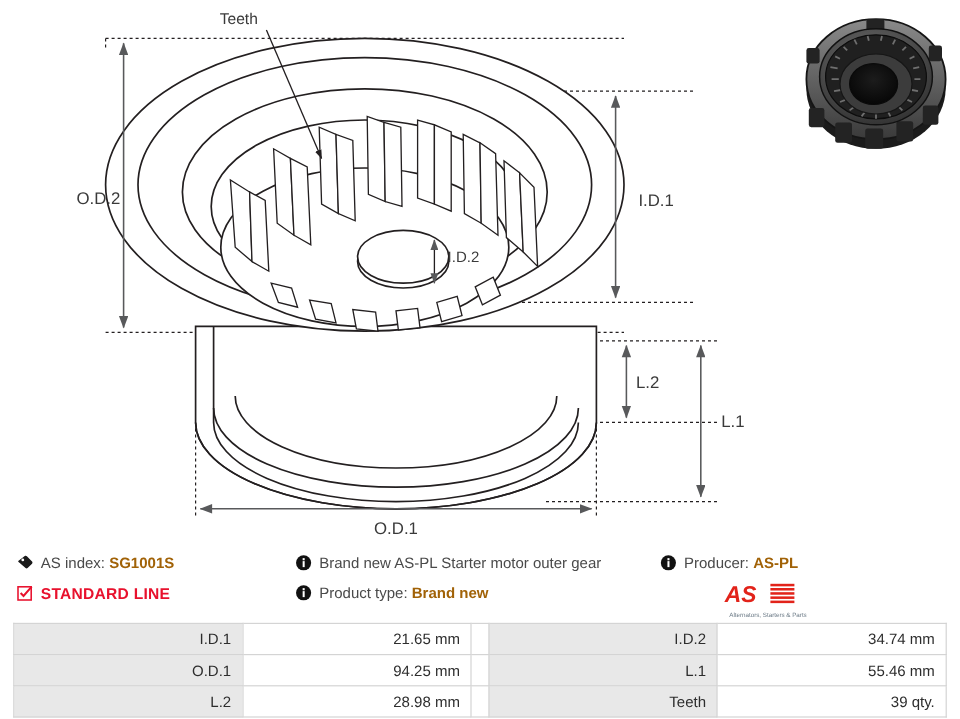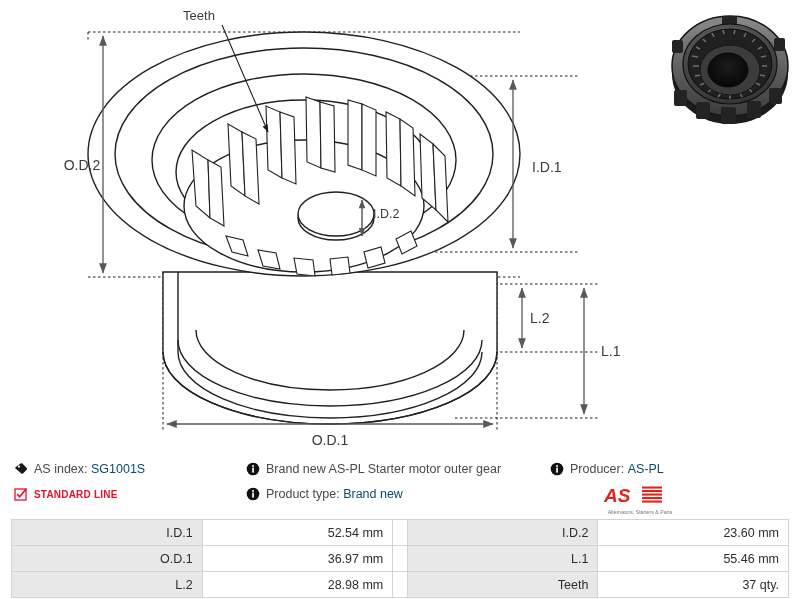--- a/index.html
+++ b/index.html
@@ -45,25 +45,25 @@
   .info-line {
     display: flex;
     align-items: flex-start;
     font-size: 12.5px;
     line-height: 15px;
     color: #3b3b3b;
     margin-bottom: 10px;
     white-space: nowrap;
   }
   .info-line .label { color: #4a4a4a; }
-  .info-line .value { font-weight: normal; color: #0c4a6e; }
+  .info-line .value { font-weight: bold; color: #a16207; }
   .info-line.standard-line {
     color: #e8112d;
     font-weight: bold;
-    font-size: 10px;
+    font-size: 13px;
     letter-spacing: 0.2px;
   }
 
   .ico {
     flex: 0 0 auto;
     width: 14px; height: 14px;
     margin-right: 6px;
     position: relative;
     top: 0px;
   }
@@ -392,34 +392,34 @@
     <colgroup>
       <col style="width:185px">
         <col style="width:185px">
       <col style="width:14px">
       <col style="width:185px">
         <col style="width:185px">
     </colgroup>
     <tbody>
       <tr>
         <td class="cell-label">I.D.1</td>
-        <td class="cell-value">52.54 mm</td>
+        <td class="cell-value">21.65 mm</td>
         <td class="gap"></td>
         <td class="cell-label">I.D.2</td>
-        <td class="cell-value">23.60 mm</td>
+        <td class="cell-value">34.74 mm</td>
       </tr>
       <tr>
         <td class="cell-label">O.D.1</td>
-        <td class="cell-value">36.97 mm</td>
+        <td class="cell-value">94.25 mm</td>
         <td class="gap"></td>
         <td class="cell-label">L.1</td>
         <td class="cell-value">55.46 mm</td>
       </tr>
       <tr>
         <td class="cell-label">L.2</td>
         <td class="cell-value">28.98 mm</td>
         <td class="gap"></td>
         <td class="cell-label">Teeth</td>
-        <td class="cell-value">37 qty.</td>
+        <td class="cell-value">39 qty.</td>
       </tr>
     </tbody>
   </table>
 </div>
 
 </body></html>

